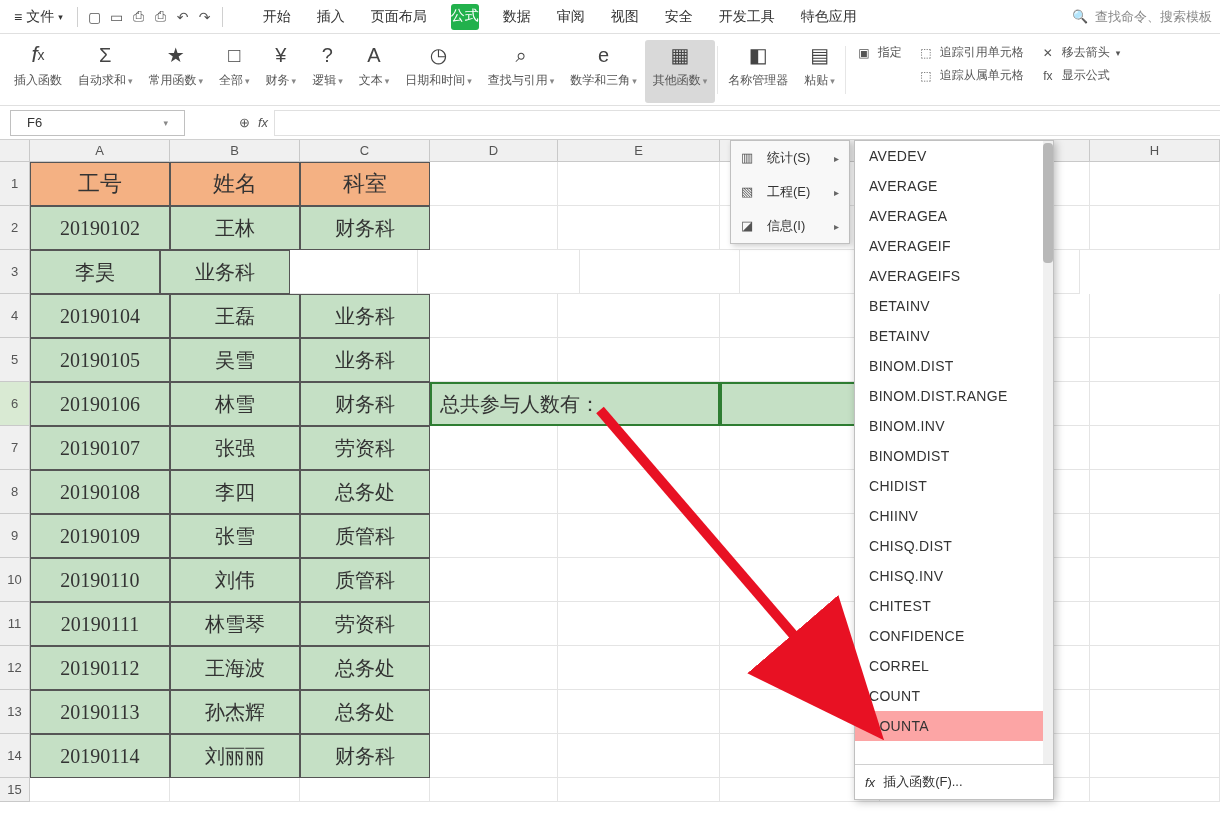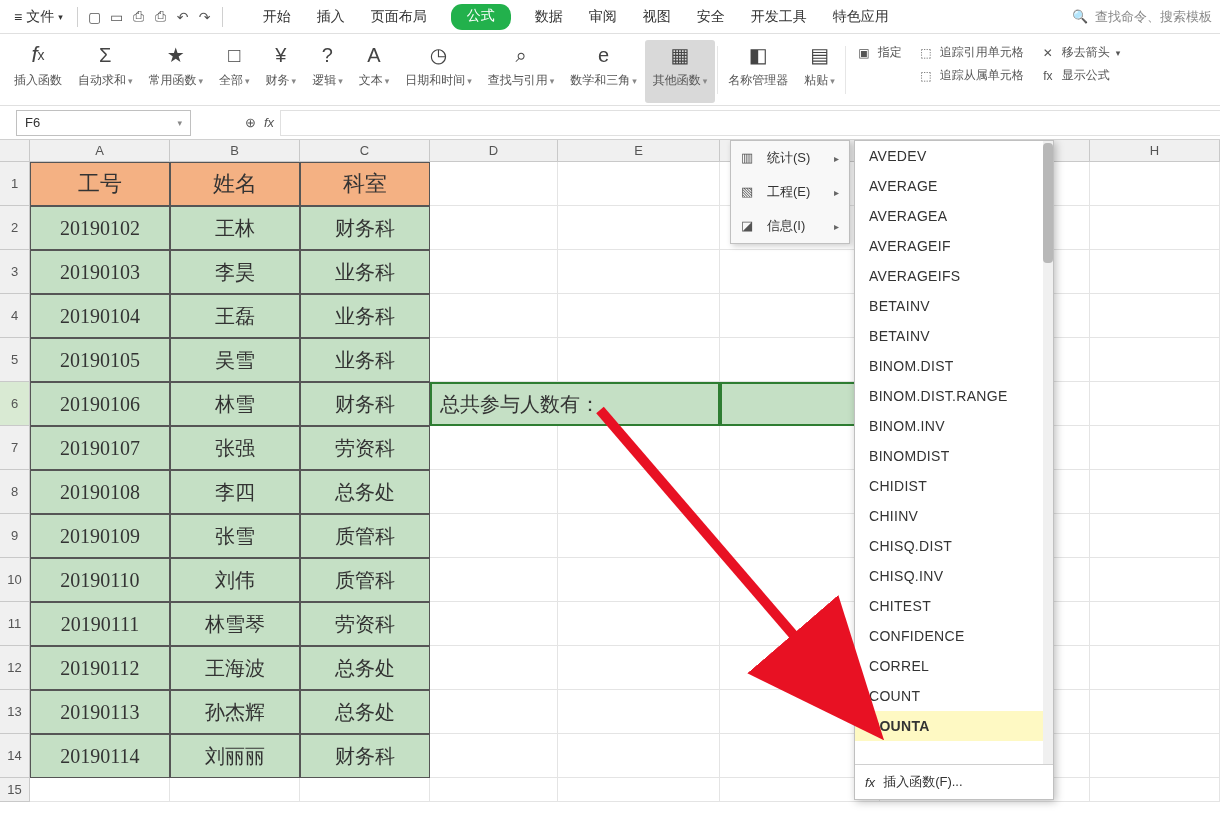--- a/index.html
+++ b/index.html
@@ -5,39 +5,39 @@
   * { box-sizing: border-box; margin: 0; padding: 0; }
   body { font-family: "Microsoft YaHei", Arial, sans-serif; font-size: 13px; color: #333; background: #fff; user-select: none; overflow: hidden; }
 
   
   .menubar { display: flex; align-items: center; height: 34px; padding: 0 8px; gap: 4px; border-bottom: 1px solid #e0e0e0; }
   .menubar .file-btn { display: flex; align-items: center; gap: 4px; padding: 4px 6px; font-size: 14px; }
   .menubar .sep { width: 1px; height: 20px; background: #d0d0d0; margin: 0 4px; }
   .menubar .qicon { width: 18px; height: 18px; display: flex; align-items: center; justify-content: center; color: #555; font-size: 14px; }
   .menubar .tabs { display: flex; gap: 22px; margin-left: 30px; font-size: 14px; }
   .menubar .tab { cursor: pointer; padding: 4px 2px; }
-  .menubar .tab.active { background: #22b14c; color: #fff; border-radius: 11px; padding: 3px 16px; }
+  .menubar .tab.active { background: #22b14c; color: #fff; border-radius: 3px; padding: 3px 0; }
   .menubar .search { margin-left: auto; display: flex; align-items: center; gap: 6px; color: #888; font-size: 13px; }
 
   
   .ribbon { display: flex; align-items: flex-start; padding: 6px 6px 2px; border-bottom: 1px solid #e0e0e0; height: 72px; gap: 0; }
   .rgroup { display: flex; flex-direction: column; align-items: center; justify-content: flex-start; padding: 0 8px; height: 100%; position: relative; }
   .rgroup::after { content: ""; position: absolute; right: 0; top: 8px; bottom: 8px; width: 0px; }
   .rgroup .ricon { width: 30px; height: 30px; display: flex; align-items: center; justify-content: center; font-size: 20px; color: #444; margin-bottom: 2px; }
   .rgroup .rlabel { font-size: 12px; color: #555; white-space: nowrap; display: flex; align-items: center; gap: 2px; }
   .rgroup .rlabel .caret { font-size: 9px; color: #888; }
   .rsep { width: 1px; background: #e6e6e6; height: 48px; margin: 6px 2px; }
   .rgroup.active { background: #d9d9d9; border-radius: 3px; }
   .ribbon .side { display: flex; flex-direction: column; gap: 6px; padding: 4px 8px; font-size: 12px; color: #555; }
   .ribbon .side .sitem { display: flex; align-items: center; gap: 6px; white-space: nowrap; }
   .ribbon .side .sicon { width: 16px; height: 16px; display: flex; align-items: center; justify-content: center; color: #555; }
 
   
   .formula-row { display: flex; align-items: center; height: 34px; border-bottom: 1px solid #d0d0d0; }
-  .namebox { width: 175px; height: 26px; border: 1px solid #c0c0c0; margin: 0 6px 0 16px; display: flex; align-items: center; padding: 0 8px; font-size: 13px; background: #fff; justify-content: space-between; }
+  .namebox { width: 175px; height: 26px; border: 1px solid #c0c0c0; margin: 0 6px 0 10px; display: flex; align-items: center; padding: 0 16px; font-size: 13px; background: #fff; justify-content: space-between; }
   .namebox .caret { font-size: 9px; color: #888; }
   .formula-row .fx { margin: 0 6px 0 48px; display: flex; gap: 8px; align-items: center; color: #555; }
   .formula-row .finput { flex: 1; height: 26px; border: 1px solid #e0e0e0; border-right: none; background: #fff; }
 
   
   .grid-wrap { position: relative; height: calc(838px - 34px - 72px - 34px); overflow: hidden; }
   .colheads { display: flex; height: 22px; background: #f0f0f0; border-bottom: 1px solid #c9c9c9; }
   .corner { width: 30px; border-right: 1px solid #c9c9c9; background: #f0f0f0; }
   .colhead { border-right: 1px solid #c9c9c9; text-align: center; font-size: 13px; color: #555; line-height: 22px; background: #f0f0f0; }
   .rows { display: flex; flex-direction: column; }
@@ -68,21 +68,21 @@
   .submenu { position: absolute; top: 0; left: 730px; width: 120px; background: #f8f8f8; border: 1px solid #c0c0c0; box-shadow: 2px 2px 6px rgba(0,0,0,0.2); z-index: 30; }
   .submenu .sitem { display: flex; align-items: center; padding: 8px 10px; gap: 10px; font-size: 13px; justify-content: space-between; }
   .submenu .sitem .sl { display:flex; align-items:center; gap:10px;}
   .submenu .sicon { width: 16px; height: 16px; color: #555; }
   .submenu .arrow { font-size: 10px; color: #666; }
 
   
   .funclist { position: absolute; top: 0; left: 854px; width: 200px; height: 660px; background: #fff; border: 1px solid #c0c0c0; box-shadow: 2px 2px 8px rgba(0,0,0,0.25); z-index: 40; display: flex; flex-direction: column; }
   .funclist .items { flex: 1; overflow: hidden; position: relative; }
   .funclist .fitem { padding: 7px 14px; font-size: 14px; color: #333; cursor: pointer; font-family: Arial, sans-serif; letter-spacing: 0.3px; }
-  .funclist .fitem.hover { background: #fef9c3; font-weight: bold; }
+  .funclist .fitem.hover { background: #fca5a5; }
   .funclist .footer { border-top: 1px solid #d0d0d0; padding: 8px 10px; font-size: 13px; display: flex; align-items: center; gap: 8px; }
   .funclist .scrollbar { position: absolute; right: 0; top: 0; width: 10px; height: 100%; background: #f0f0f0; }
   .funclist .thumb { position: absolute; right: 0; top: 2px; width: 10px; height: 120px; background: #b8b8b8; border-radius: 4px; }
 
   
   .redarrow { position: absolute; z-index: 50; pointer-events: none; }
 
 </style>
 </head>
 <body>
@@ -248,21 +248,20 @@
         <div class="cell cB data">王林</div>
         <div class="cell cC data">财务科</div>
         <div class="cell cD"></div>
         <div class="cell cE"></div>
         <div class="cell cF"></div>
         <div class="cell cG"></div>
         <div class="cell cH"></div>
       </div>
       <div class="row">
         <div class="rowhead">3</div>
-        <div class="cell cA data">20190103</div>
         <div class="cell cB data">李昊</div>
         <div class="cell cC data">业务科</div>
         <div class="cell cD"></div>
         <div class="cell cE"></div>
         <div class="cell cF"></div>
         <div class="cell cG"></div>
         <div class="cell cH"></div>
       </div>
       <div class="row">
         <div class="rowhead">4</div>

